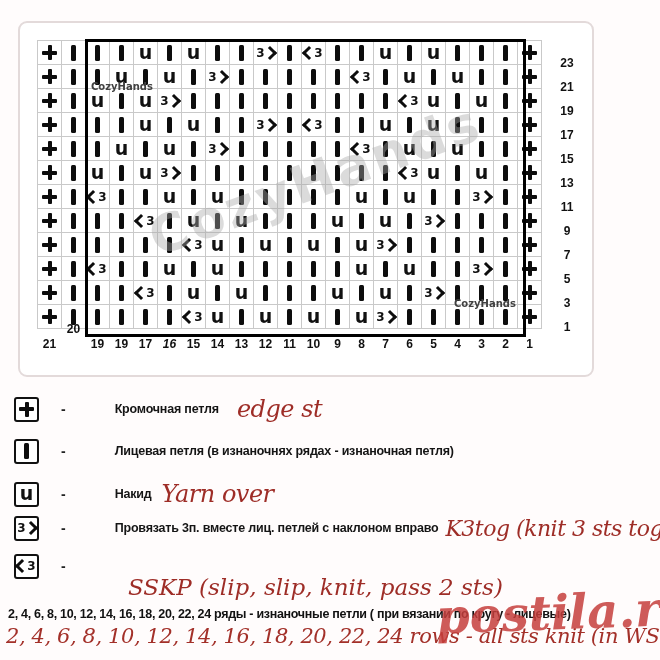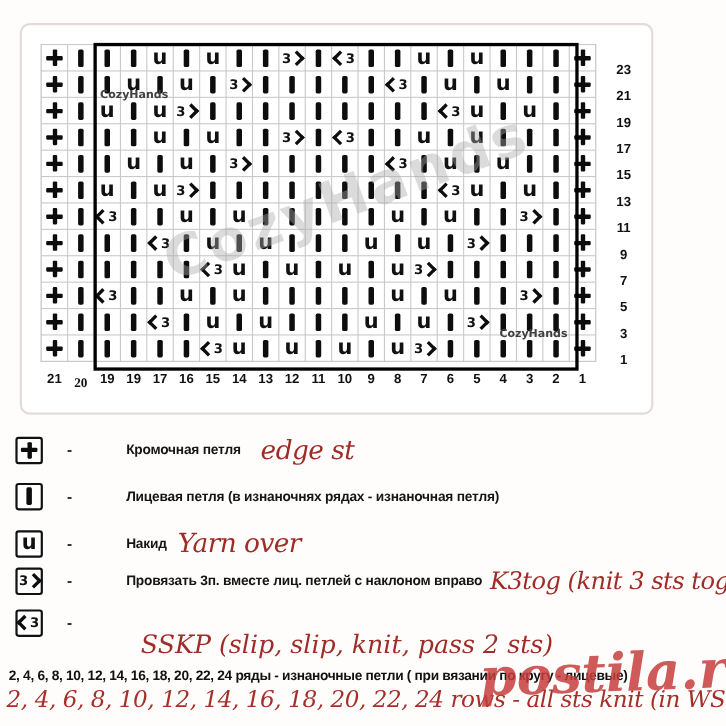--- a/index.html
+++ b/index.html
@@ -1378,25 +1378,25 @@
     <div class="rlab" style="left: 552px; top: 164px;">13</div>
     <div class="rlab" style="left: 552px; top: 188px;">11</div>
     <div class="rlab" style="left: 552px; top: 212px;">9</div>
     <div class="rlab" style="left: 552px; top: 236px;">7</div>
     <div class="rlab" style="left: 552px; top: 260px;">5</div>
     <div class="rlab" style="left: 552px; top: 284px;">3</div>
     <div class="rlab" style="left: 552px; top: 308px;">1</div>
   </div>
 <div class="clabels">
     <div class="clab" style="left: 38px; top: 337px;">21</div>
-    <div class="clab" style="left: 62px; top: 341px; font-family: Liberation Serif, serif;">20</div>
+    <div class="clab" style="left: 62px; top: 322px;">20</div>
     <div class="clab" style="left: 86px; top: 337px;">19</div>
     <div class="clab" style="left: 110px; top: 337px;">19</div>
     <div class="clab" style="left: 134px; top: 337px;">17</div>
-    <div class="clab" style="left: 158px; top: 337px;">16</div>
+    <div class="clab" style="left: 158px; top: 337px; font-style: italic;">16</div>
     <div class="clab" style="left: 182px; top: 337px;">15</div>
     <div class="clab" style="left: 206px; top: 337px;">14</div>
     <div class="clab" style="left: 230px; top: 337px;">13</div>
     <div class="clab" style="left: 254px; top: 337px;">12</div>
     <div class="clab" style="left: 278px; top: 337px;">11</div>
     <div class="clab" style="left: 302px; top: 337px;">10</div>
     <div class="clab" style="left: 326px; top: 337px;">9</div>
     <div class="clab" style="left: 350px; top: 337px;">8</div>
     <div class="clab" style="left: 374px; top: 337px;">7</div>
     <div class="clab" style="left: 398px; top: 337px;">6</div>

